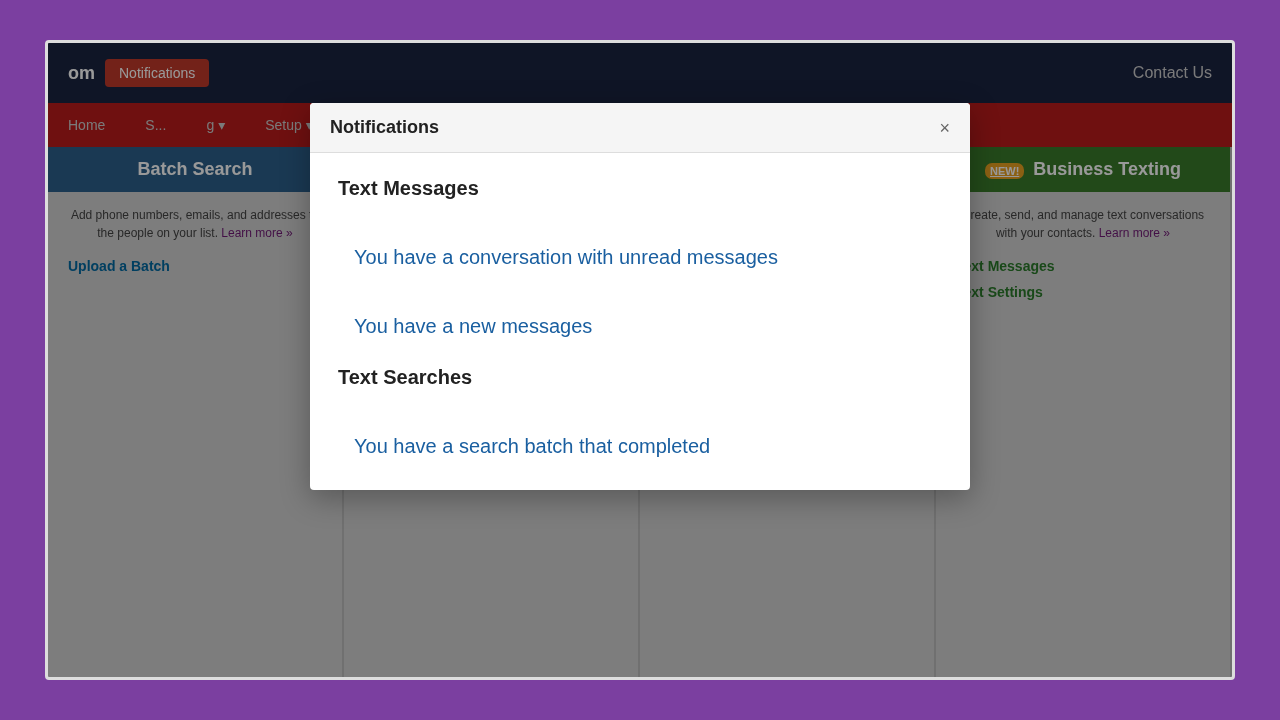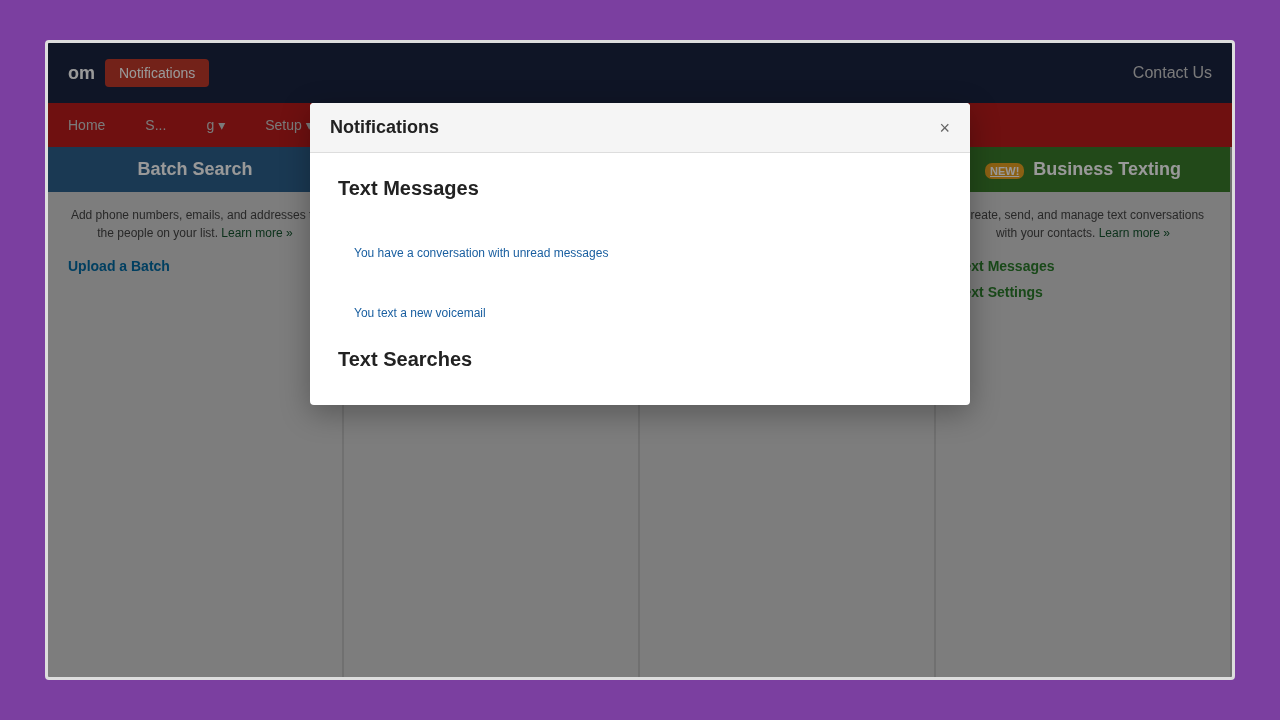--- a/index.html
+++ b/index.html
@@ -118,21 +118,21 @@
     .card-link {
       display: block;
       color: #0369a1;
       font-size: 14px;
       font-weight: bold;
       text-decoration: none;
       margin-bottom: 10px;
       cursor: pointer;
     }
     .card-link.green-link { color: #2a7a2a; }
-    .learn-more { color: #14532d; font-size: 12px; }
+    .learn-more { color: #701a75; font-size: 12px; }
     .new-badge {
       background: #e8a020;
       color: #fff;
       font-size: 11px;
       font-weight: bold;
       padding: 2px 5px;
       border-radius: 7px;
       margin-right: 4px;
       text-decoration: underline;
     }
@@ -190,21 +190,21 @@
       margin-bottom: 8px;
     }
     .section-title {
       font-size: 20px;
       font-weight: bold;
       color: #222;
       margin-bottom: 10px;
     }
     .notification-link {
       color: #1a5fa0;
-      font-size: 12px;
+      font-size: 20px;
       text-decoration: none;
       cursor: pointer;
       padding-left: 16px;
       display: block;
       margin-top: 46px;
     }
   </style>
 </head>
 <body>
 
@@ -269,25 +269,26 @@
           <button class="modal-close">×</button>
         </div>
         <div class="modal-body">
 
           <div class="notification-section">
             <div class="section-title">Text Messages</div>
             <a class="notification-link">You have a conversation with unread messages</a>
           </div>
 
           <div class="notification-section">
-            <a class="notification-link">You text a new voicemail</a>
+            <a class="notification-link">You have a new messages</a>
           </div>
 
           <div class="notification-section">
             <div class="section-title">Text Searches</div>
+            <a class="notification-link">You have a search batch that completed</a>
           </div>
 
         </div>
       </div>
     </div>
 
   </div>
 </div>
 
 </body></html>

